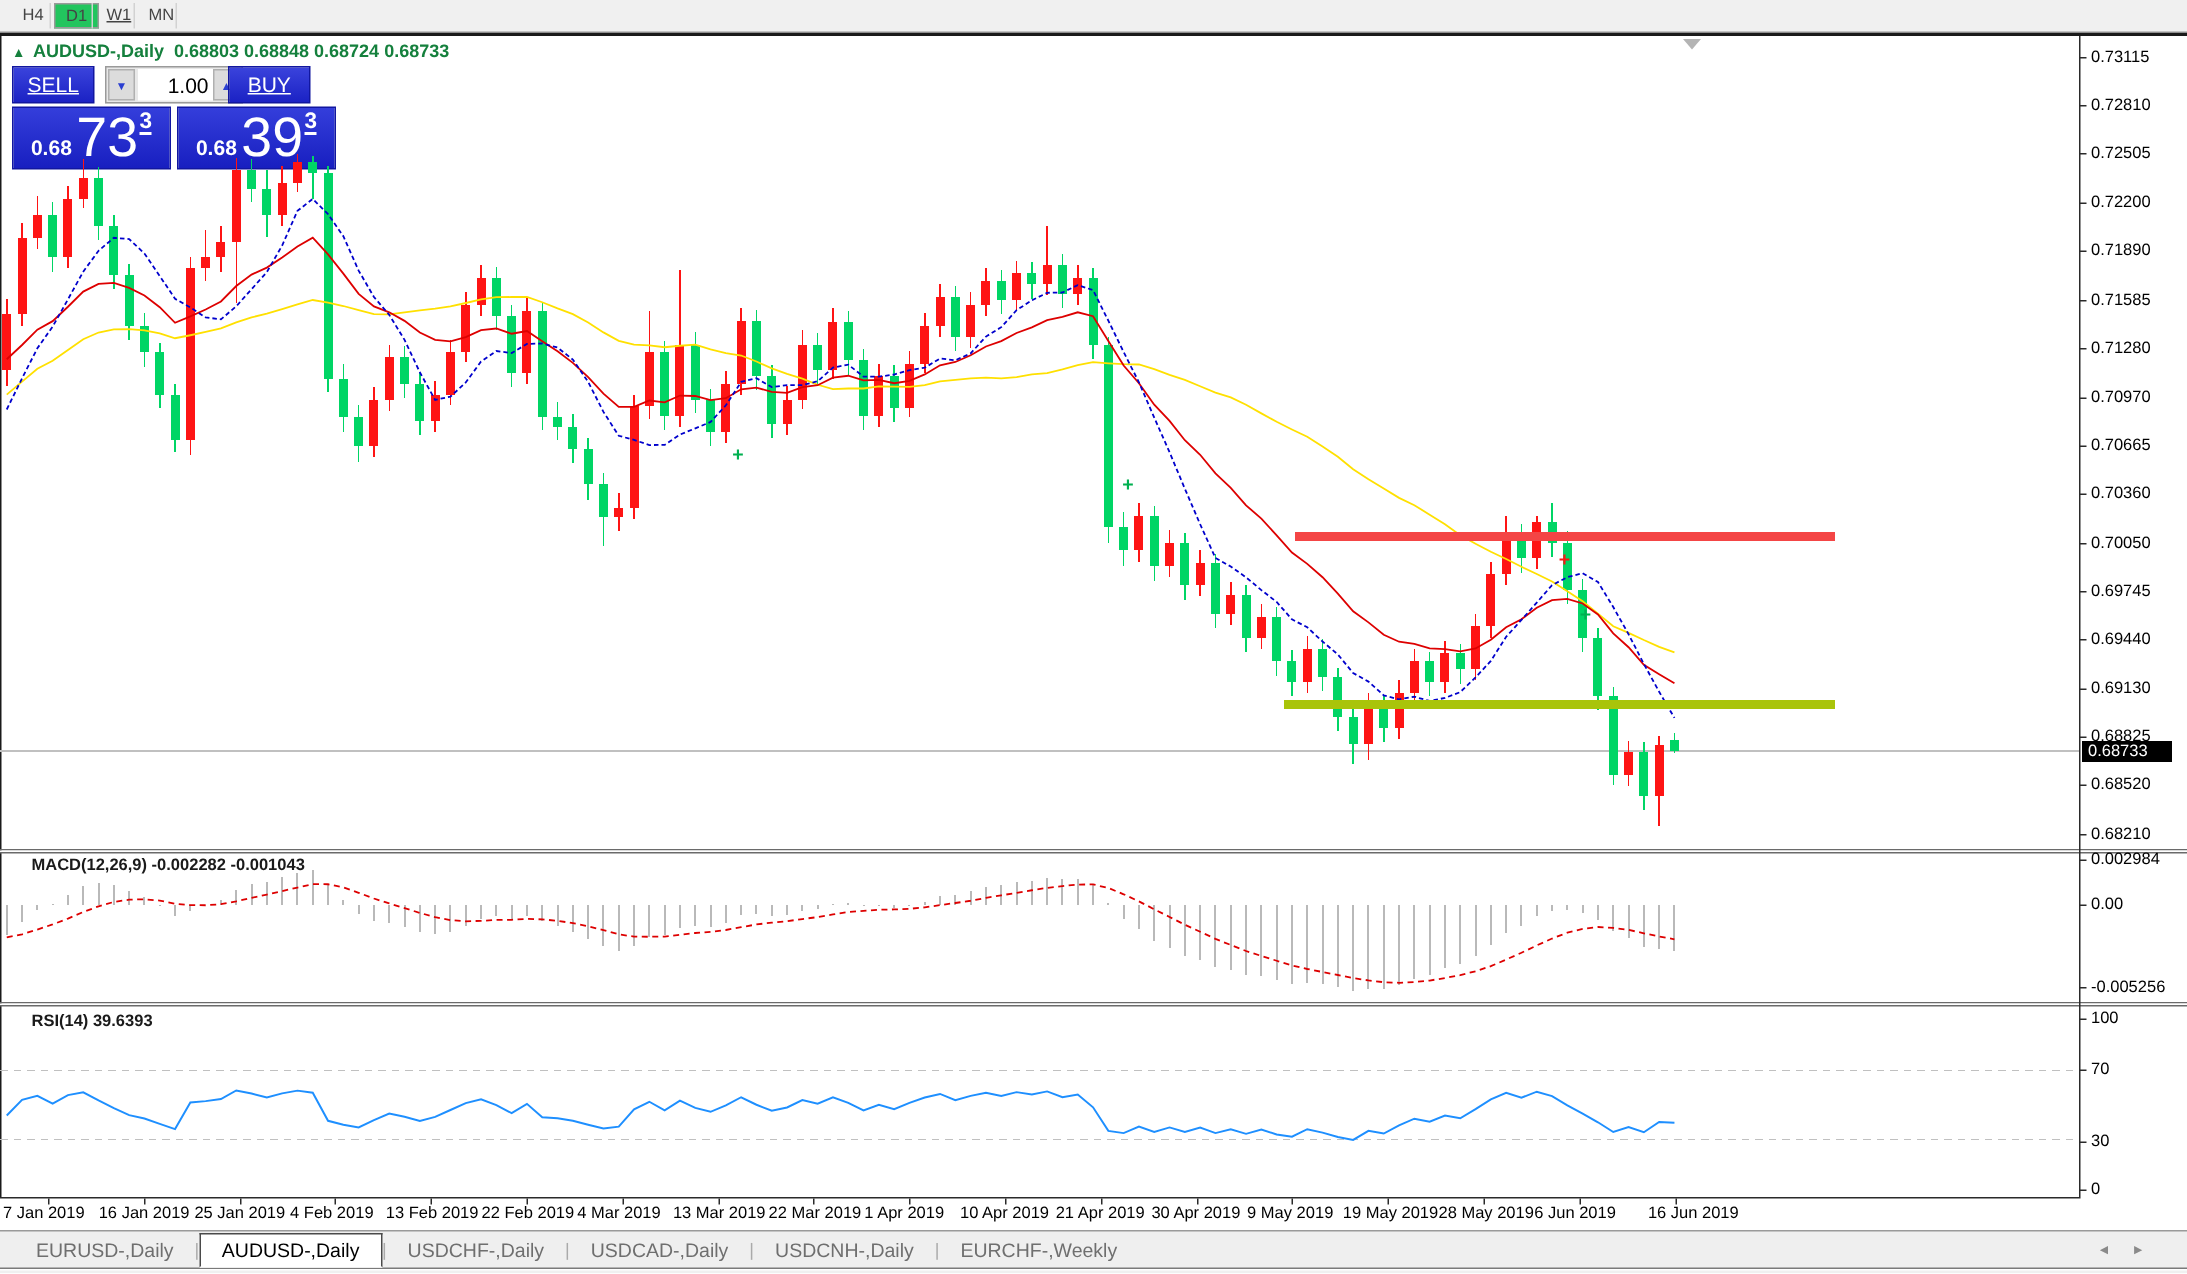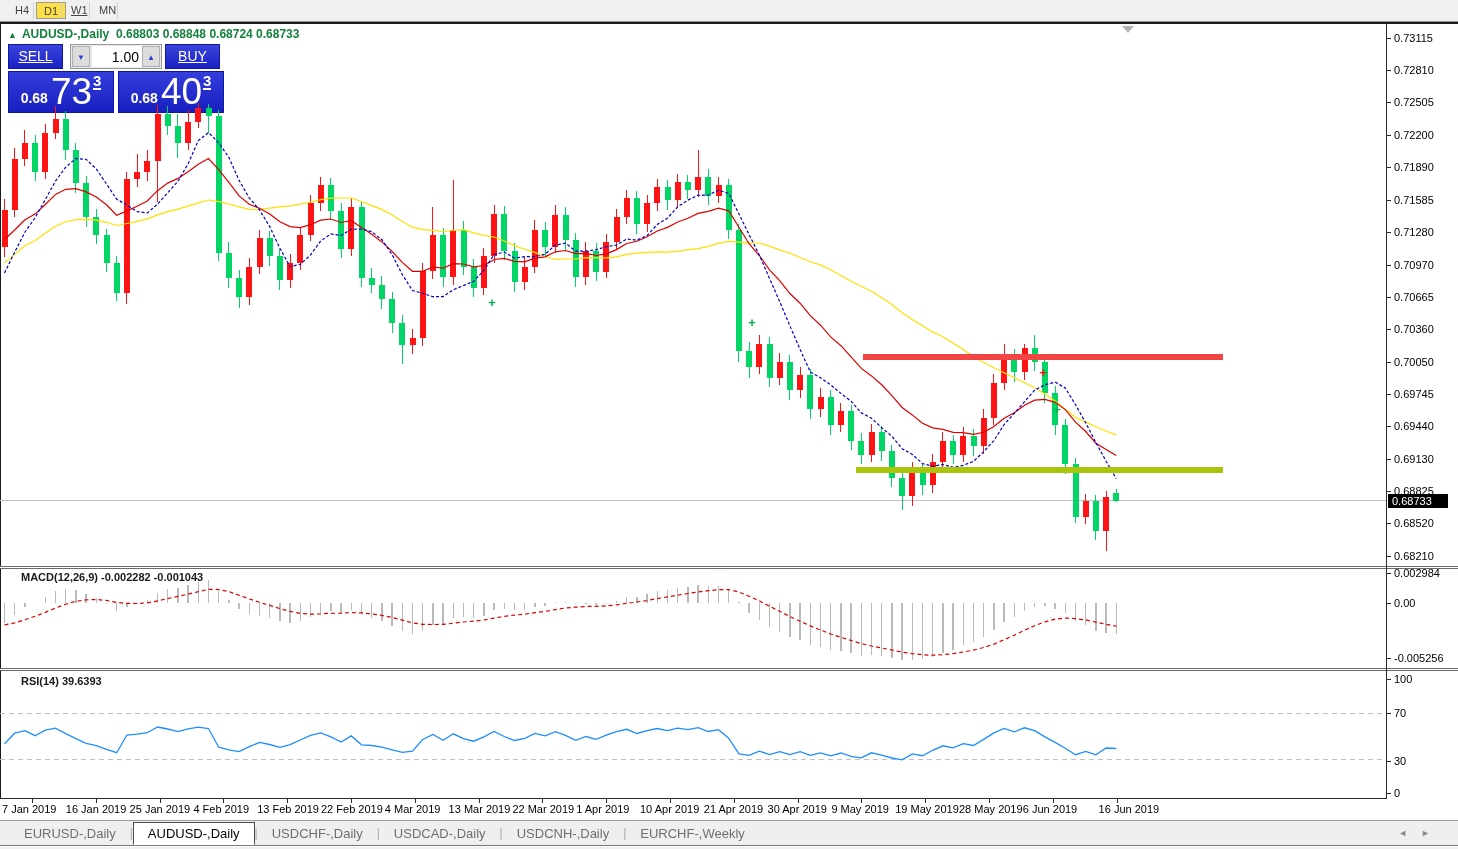--- a/index.html
+++ b/index.html
@@ -3,37 +3,37 @@
 <meta charset="utf-8">
 <style>
   * { margin:0; padding:0; box-sizing:border-box; }
   html,body { background:#fff; }
   body { font-family:"Liberation Sans", sans-serif; }
   #app { position:relative; width:1458px; height:849px; background:#fff; overflow:hidden; }
 
   
   #tfbar { position:absolute; left:0; top:0; width:1458px; height:21px; background:#f0f0f0; }
   .tfbtn { position:absolute; top:2px; height:17px; line-height:17px; padding:0 7px; font-size:11px; color:#444; cursor:default; }
-  .tfbtn.active { background:#fde047; border:1px solid #9a9a9a; }
+  .tfbtn.active { background:#22c55e; border:1px solid #9a9a9a; }
   .tfsep { position:absolute; top:2px; width:1px; height:17px; background:#d2d2d2; }
   #frame-top1 { position:absolute; left:0; top:21px; width:1458px; height:1px; background:#8e8e8e; }
   #frame-top2 { position:absolute; left:0; top:22px; width:1458px; height:2px; background:#1a1a1a; }
   #frame-left { position:absolute; left:0; top:24px; width:1px; height:774px; background:#1a1a1a; }
 
   
   #title-row { position:absolute; left:8px; top:27px; height:14px; font-size:12px; font-weight:bold; color:#15803d; white-space:nowrap; }
   #title-row .tri { font-size:9px; margin-right:5px; }
 
   
   #trade { position:absolute; left:8px; top:44px; width:216px; }
   .trow1 { position:relative; height:25px; }
   .bigbtn { position:absolute; top:0; width:55px; height:25px; background:linear-gradient(#3a43dc,#1b22c4);
             border:1px solid #1116a0; color:#fff; font-size:14px; text-align:center; line-height:23px;
             text-decoration:underline; cursor:pointer; }
-  #sell-btn { left:0; }  #buy-btn { right:4px; }
+  #sell-btn { left:0; }  #buy-btn { right:17px; }
   #vol-box { position:absolute; left:62px; top:0; width:92px; height:25px; border:1px solid #9a9a9a; background:#e8e8e8; }
   .spin { position:absolute; top:1px; width:18px; height:21px; background:#dcdcdc; border:1px solid #b0b0b0;
           color:#2b3fd1; font-size:8px; text-align:center; line-height:21px; cursor:pointer; }
   #vol-down { left:1px; } #vol-up { right:1px; }
   #vol-input { position:absolute; left:21px; top:1px; width:50px; height:21px; border:none; background:#fff;
                font-family:"Liberation Sans",sans-serif; font-size:14px; text-align:right; padding-right:3px; color:#000; }
   .trow2 { position:relative; margin-top:2px; height:42px; }
   .pricebox { position:absolute; top:0; width:106px; height:42px; background:linear-gradient(#343edb,#181fc0);
               border:1px solid #1116a0; color:#fff; display:flex; align-items:flex-end; justify-content:center;
               padding-bottom:4px; cursor:pointer; }
@@ -112,21 +112,21 @@
       <div class="bigbtn" id="buy-btn">BUY</div>
     </div>
     <div class="trow2">
       <div class="pricebox" id="sell-box">
         <span class="pb-small">0.68</span>
           <span class="pb-big">73</span>
           <span class="pb-sup">3</span>
       </div>
       <div class="pricebox" id="buy-box">
         <span class="pb-small">0.68</span>
-          <span class="pb-big">40</span>
+          <span class="pb-big">39</span>
           <span class="pb-sup">3</span>
       </div>
     </div>
   </div>
 
   <svg id="price-svg" width="1386" height="542">
       <line x1="0" y1="476.76778797145806" x2="1386" y2="476.76778797145806" stroke="#c0c0c0" stroke-width="1"></line>
       <line x1="4.5" y1="175.0499490316005" x2="4.5" y2="233.13353720693135" stroke="#fe1414" stroke-width="1"></line>
       <rect x="1.5" y="185.6106014271153" width="6" height="36.96228338430123" fill="#fe1414"></rect>
       <line x1="14.7" y1="124.3588175331292" x2="14.7" y2="193.00305810397603" stroke="#fe1414" stroke-width="1"></line>

